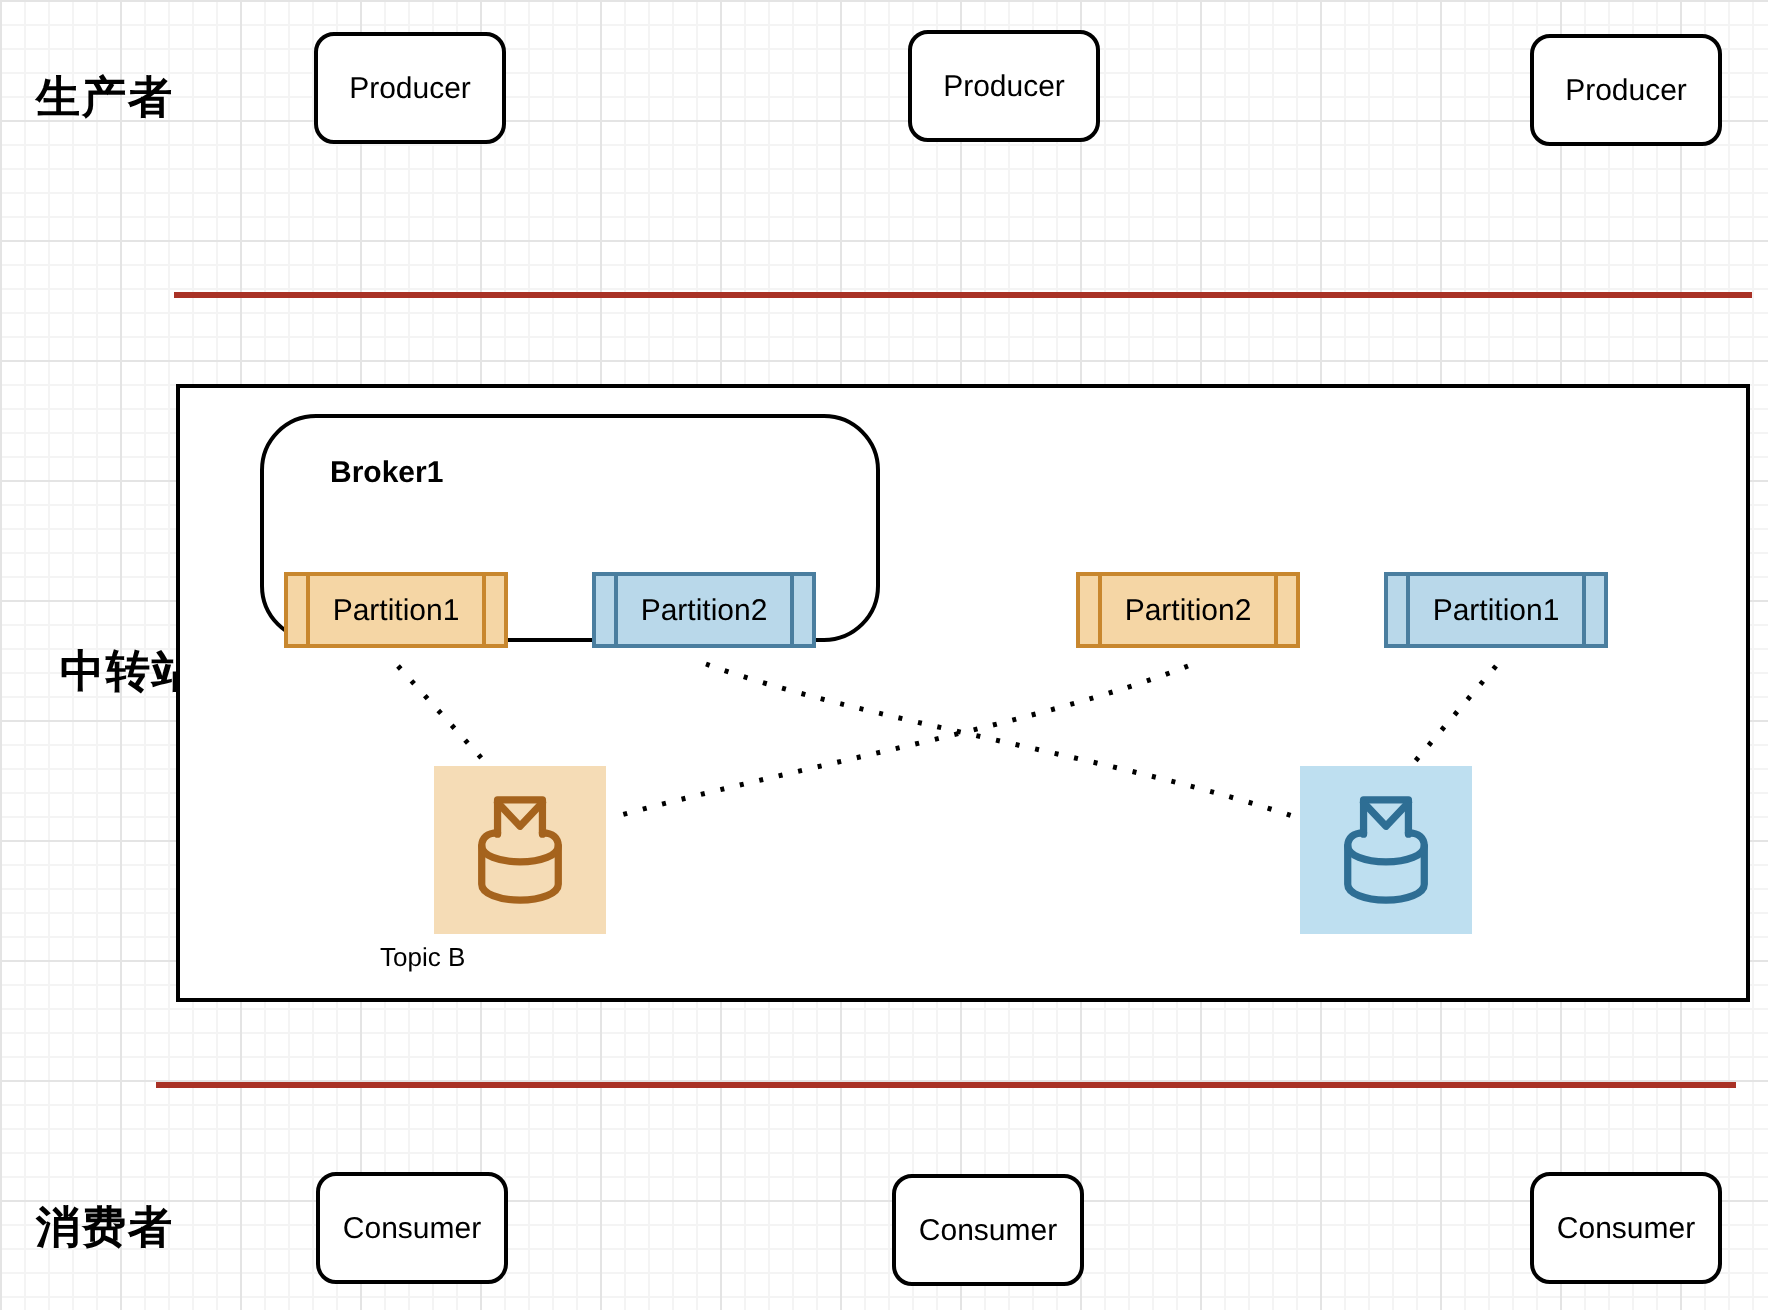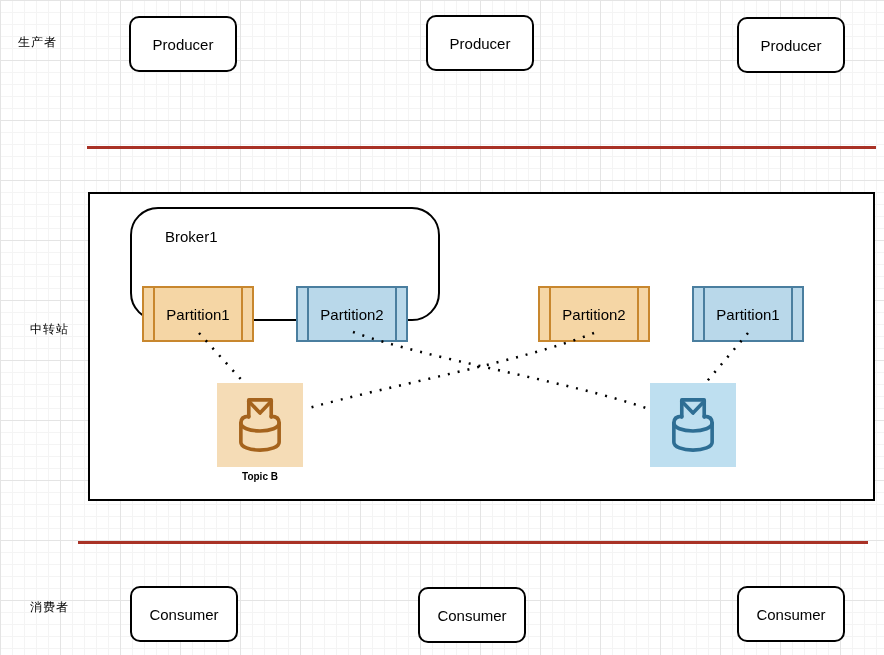--- a/index.html
+++ b/index.html
@@ -8,48 +8,48 @@
     position:relative; width:884px; height:655px; overflow:hidden;
     background-color:#ffffff;
     background-image:
       linear-gradient(#e4e4e4 1px, transparent 1px),
       linear-gradient(90deg, #e4e4e4 1px, transparent 1px),
       linear-gradient(#f4f4f4 1px, transparent 1px),
       linear-gradient(90deg, #f4f4f4 1px, transparent 1px);
     background-size:60px 60px, 60px 60px, 12px 12px, 12px 12px;
   }
   .abs{position:absolute;}
-  .row-label{font-size:12px; font-weight:400; letter-spacing:1px;}
+  .row-label{font-size:22px; font-weight:700; letter-spacing:1px;}
   .node{
     box-sizing:border-box; background:#fff; border:2px solid #000; border-radius:10px;
     display:flex; align-items:center; justify-content:center; font-size:15px;
   }
-  .producer,.consumer{width:108px; height:56px;}
+  .producer,.consumer{width:96px; height:56px;margin-left:28px;}
   .sep{height:3px; background:#a93226;}
   .bigbox{box-sizing:border-box; width:787px; height:309px; background:#fff; border:2px solid #000;}
   .broker{
     box-sizing:border-box; width:310px; height:114px; background:#fff;
-    border:2px solid #000; border-radius:28px;
+    border:2px solid #000; border-radius:28px;font-weight:bold;
   }
   .broker-title{position:absolute; left:33px; top:19px; font-size:15px;}
   .partition{
-    box-sizing:border-box; width:112px; height:56px;
+    box-sizing:border-box; width:112px; height:38px;
     display:flex; align-items:center; justify-content:center; font-size:15px;
   }
   .partition .pp-bars{
     position:absolute; left:9px; right:9px; top:0; bottom:0; pointer-events:none;
   }
   .partition.orange{background:#f5d6a5; border:2px solid #c8872e;}
   .partition.orange .pp-bars{border-left:2px solid #c8872e; border-right:2px solid #c8872e;}
   .partition.blue{background:#b9d8ea; border:2px solid #4a7e9f;}
   .partition.blue .pp-bars{border-left:2px solid #4a7e9f; border-right:2px solid #4a7e9f;}
   .topic-panel{width:86px; height:84px; display:flex; align-items:center; justify-content:center;}
   .topic-panel.orange{background:#f5dcb6;}
   .topic-panel.blue{background:#bedff0;}
-  .topic-label{width:140px; text-align:center; font-size:10px;font-weight:bold;}
+  .topic-label{width:140px; font-size:13px;}
   svg{display:block;}
 </style>
 </head>
 <body>
 
 <div id="canvas">
 
   <div class="abs row-label" style="left:18px; top:34px;">生产者</div>
   <div class="abs node producer" style="left:129px; top:16px;">Producer</div>
   <div class="abs node producer" style="left:426px; top:15px;">Producer</div>
@@ -106,18 +106,18 @@
         <path d="M33,38 V12 H67 V38"></path>
         <path d="M33,14 L50,32 L67,14"></path>
         <path d="M33,37 C25,37 21,41 21,47 L21,76 C21,83 34,88 50,88 C66,88 79,83 79,76 L79,47 C79,41 75,37 67,37"></path>
         <path d="M21,47 C21,54 34,59 50,59 C66,59 79,54 79,47"></path>
       </g>
     </svg>
   </div>
 
   <div class="abs sep" style="left:78px; top:541px; width:790px;"></div>
 
-  <div class="abs row-label" style="left:30px; top:599px;">消费者</div>
+  <div class="abs row-label" style="left:18px; top:599px;">消费者</div>
   <div class="abs node consumer" style="left:130px; top:586px;">Consumer</div>
   <div class="abs node consumer" style="left:418px; top:587px;">Consumer</div>
   <div class="abs node consumer" style="left:737px; top:586px;">Consumer</div>
 
 </div>
 
 </body></html>

